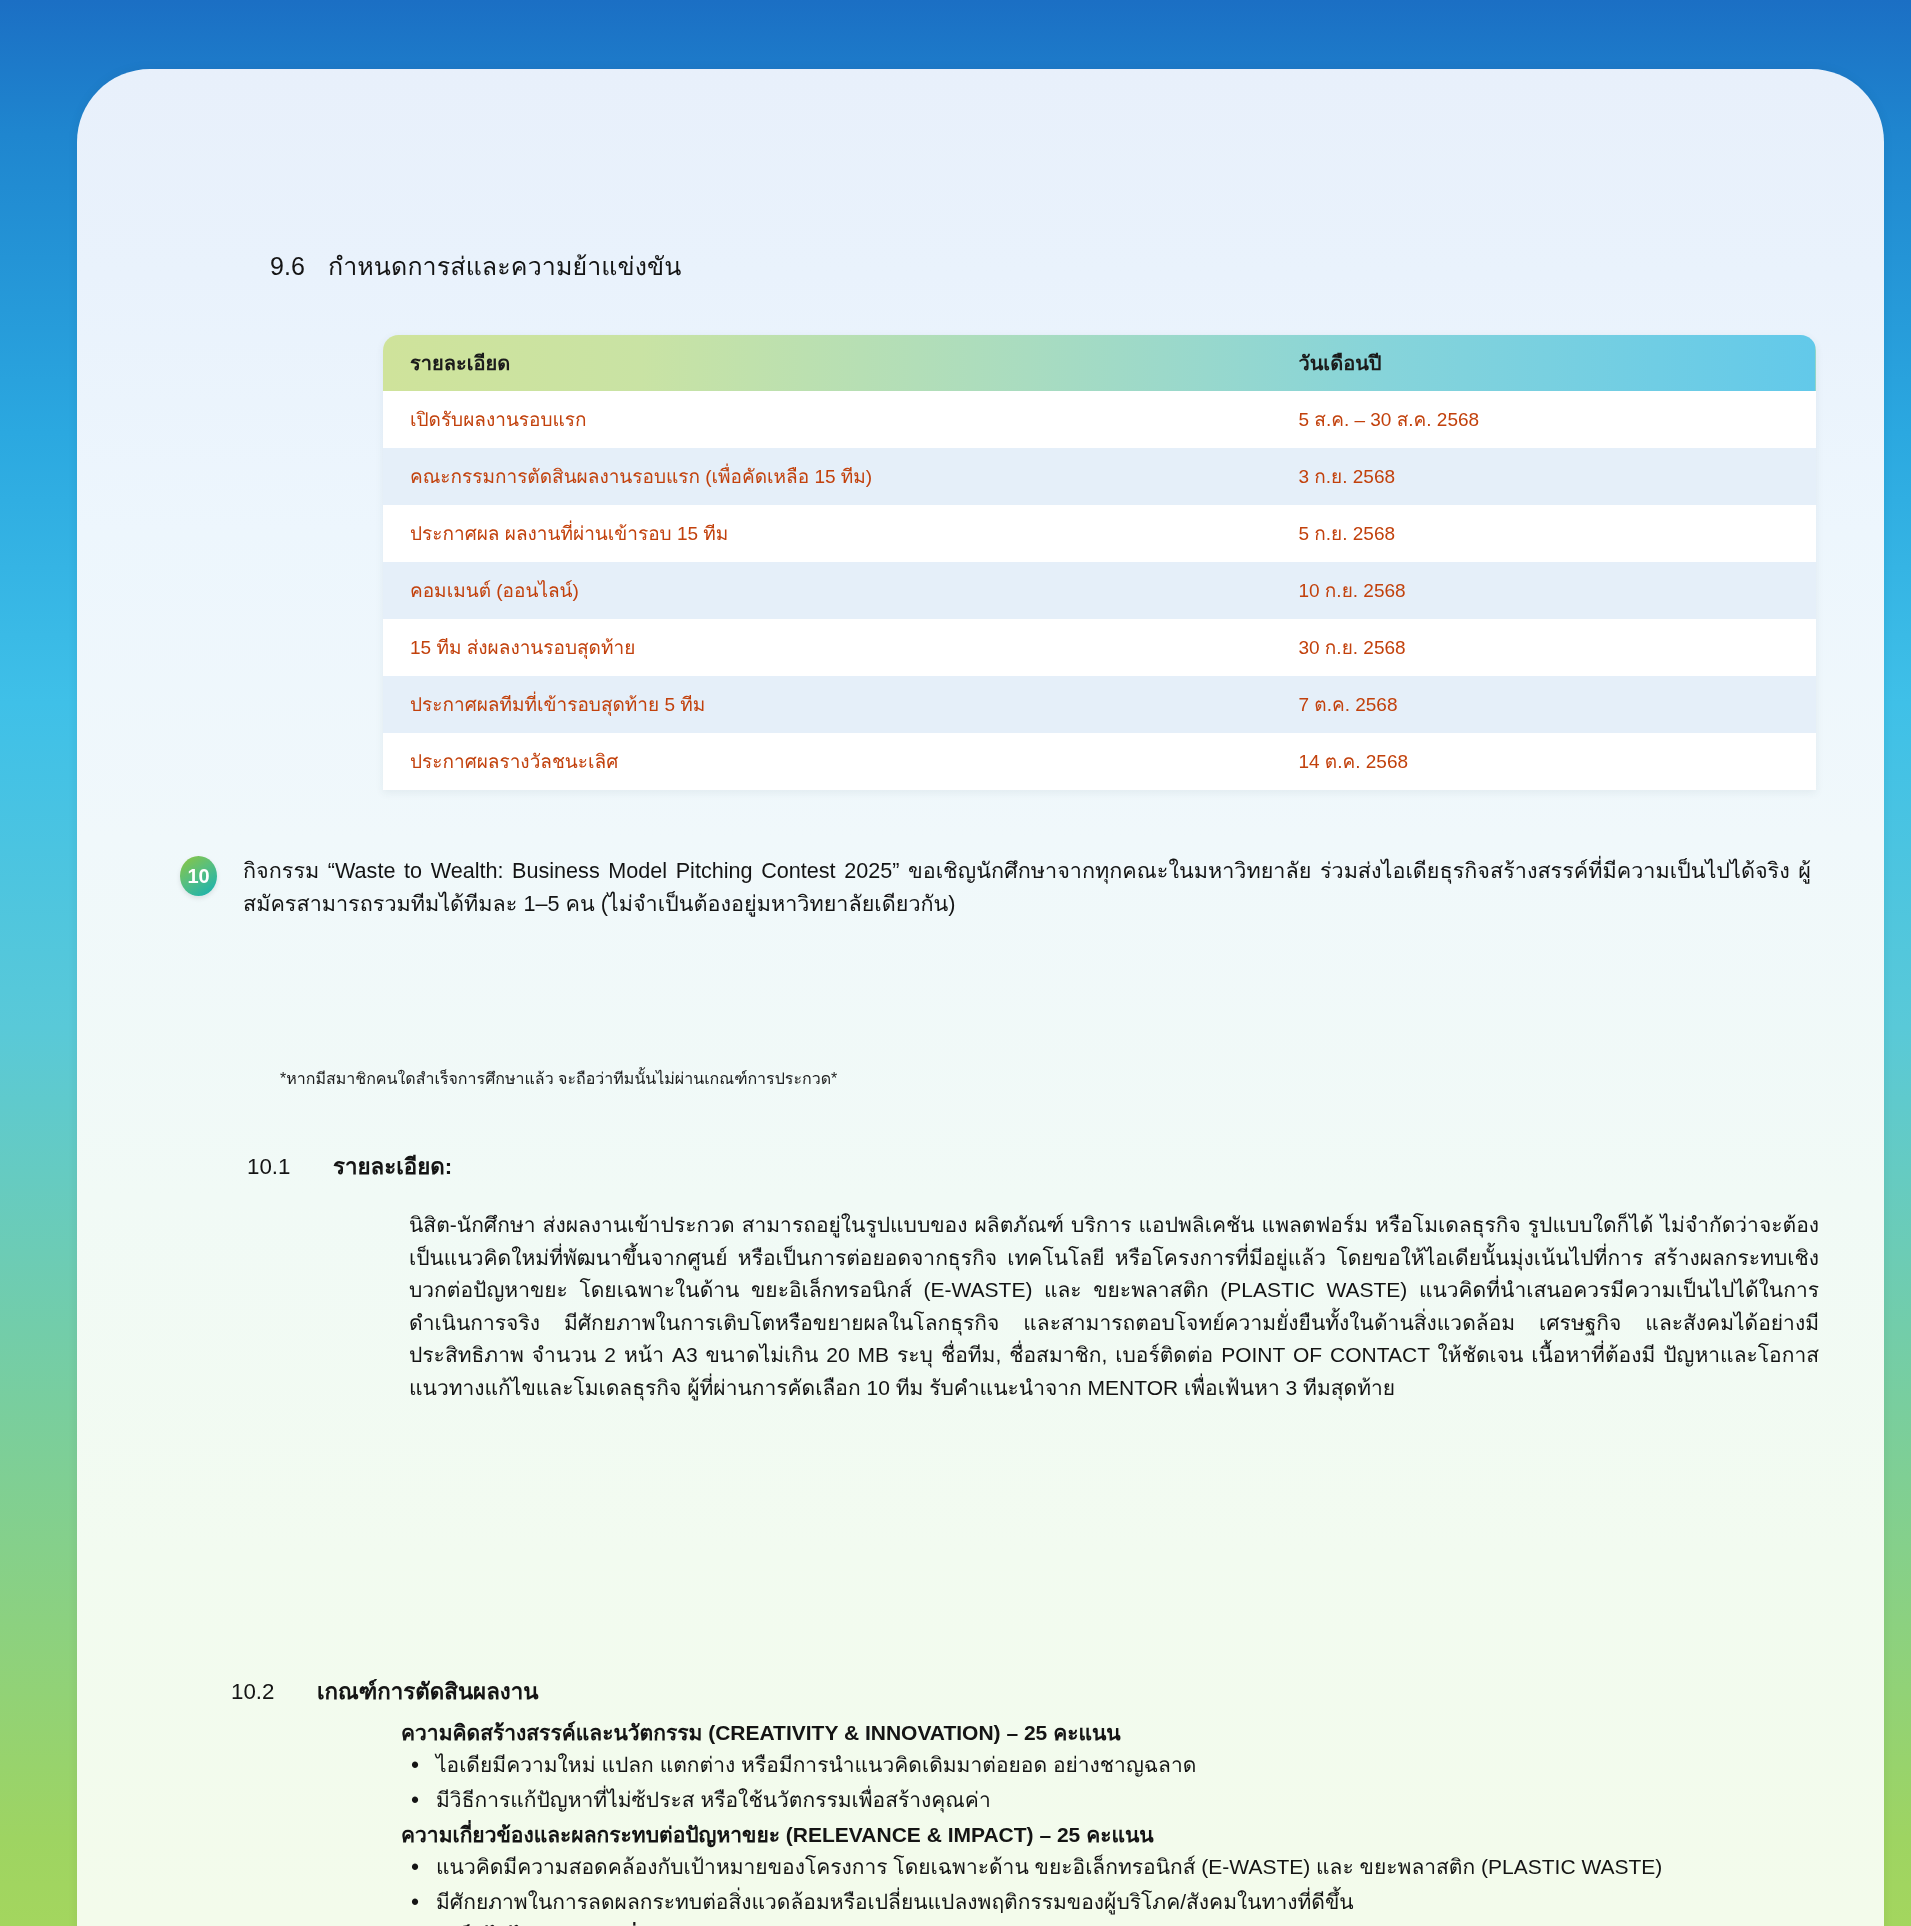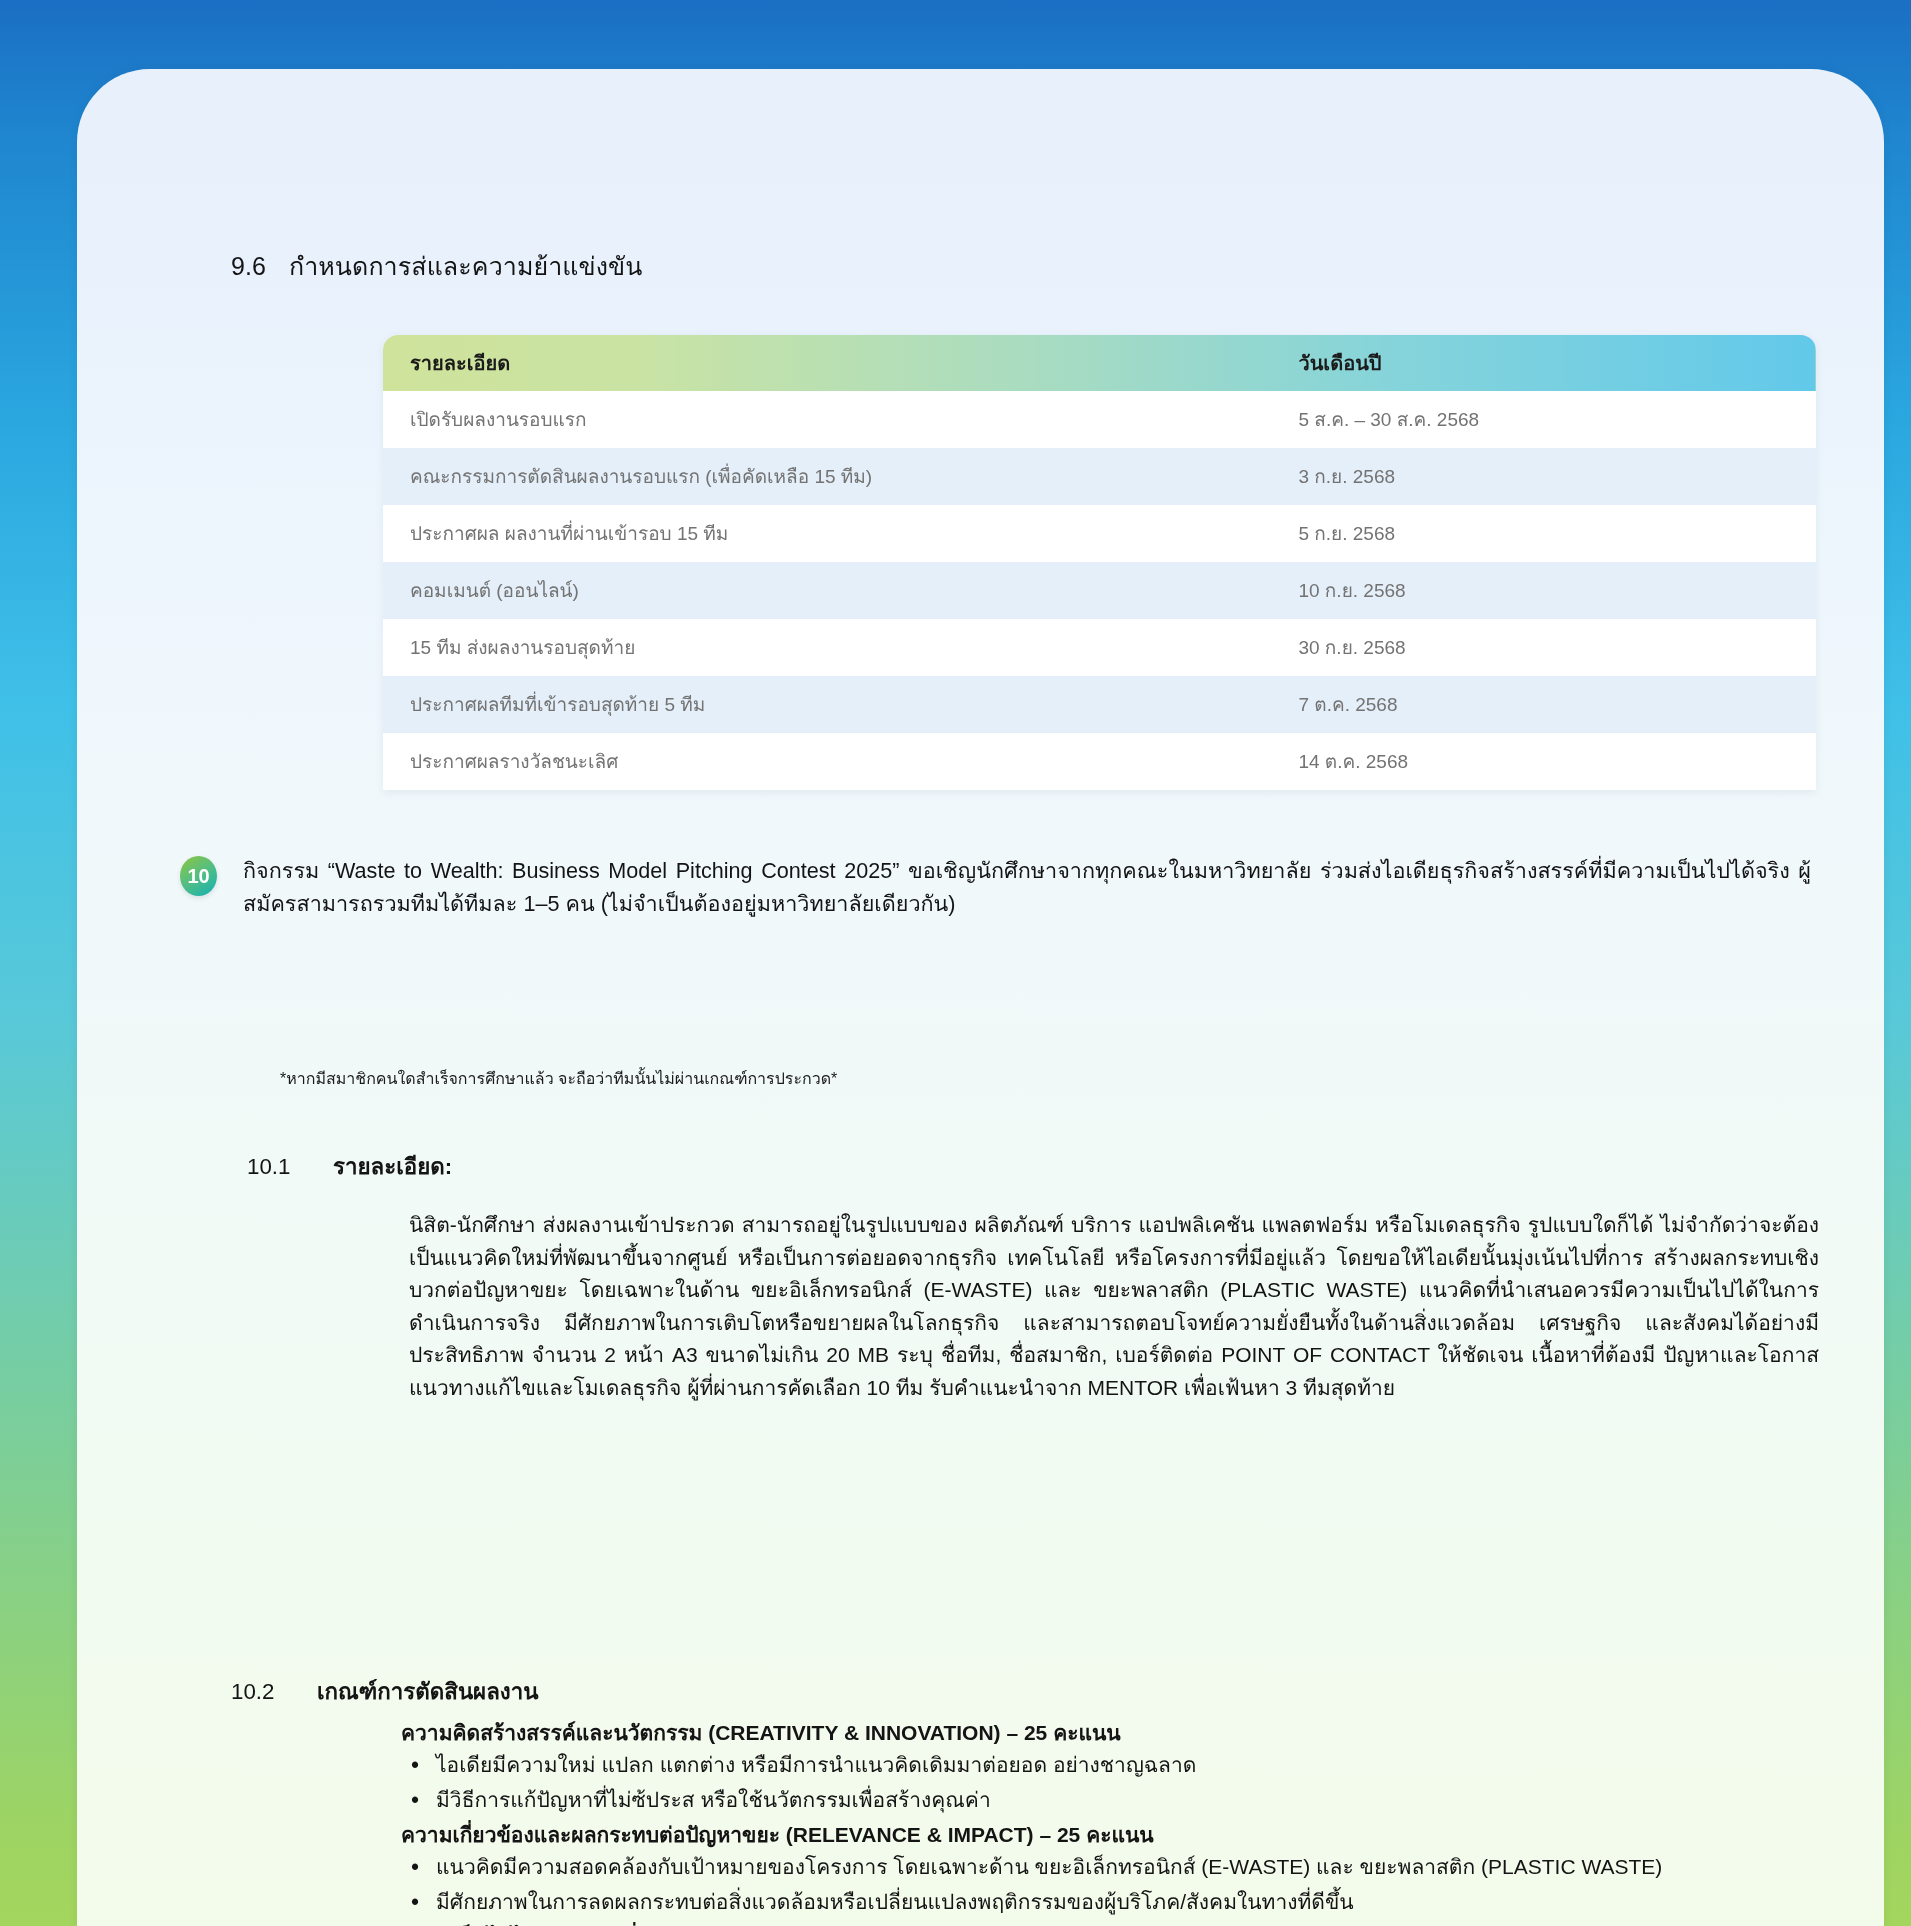--- a/index.html
+++ b/index.html
@@ -57,21 +57,21 @@
 
   
   .sec-head {
     position: absolute;
     display: flex;
     align-items: baseline;
     color: #141414;
     font-size: 25px;
     letter-spacing: 0.1px;
   }
-  .sec-head .num { min-width: 58px; }
+  .sec-head .num { min-width: 58px; margin-left: 39px; }
   .sec-head .ttl { }
 
   #head96 { left: 154px; top: 177px; }
   #head96 .ttl { font-weight: 400; }
 
   
   .tbl-wrap {
     position: absolute;
     left: 306px;
     top: 266px;
@@ -87,21 +87,21 @@
     font-weight: 700;
     color: #1b1b1b;
     padding: 10.8px 0 11.6px 27px;
     height: 34px;
   }
   .tbl thead tr {
     background: linear-gradient(to right, #cfe39b 0%, #c9e3a4 18%, #a9dcc0 45%, #86d4da 70%, #62c9ea 100%);
   }
   .tbl td {
     font-size: 19px;
-    color: #737373;
+    color: #c2410c;
     padding: 13px 0 14px 27px;
     height: 27px;
     vertical-align: middle;
   }
   .tbl tbody tr:nth-child(odd) { background: #ffffff; }
   .tbl tbody tr:nth-child(even) { background: #e5eff9; }
   .col-detail { width: 62%; }
   .col-date { width: 38%; }
 
   

